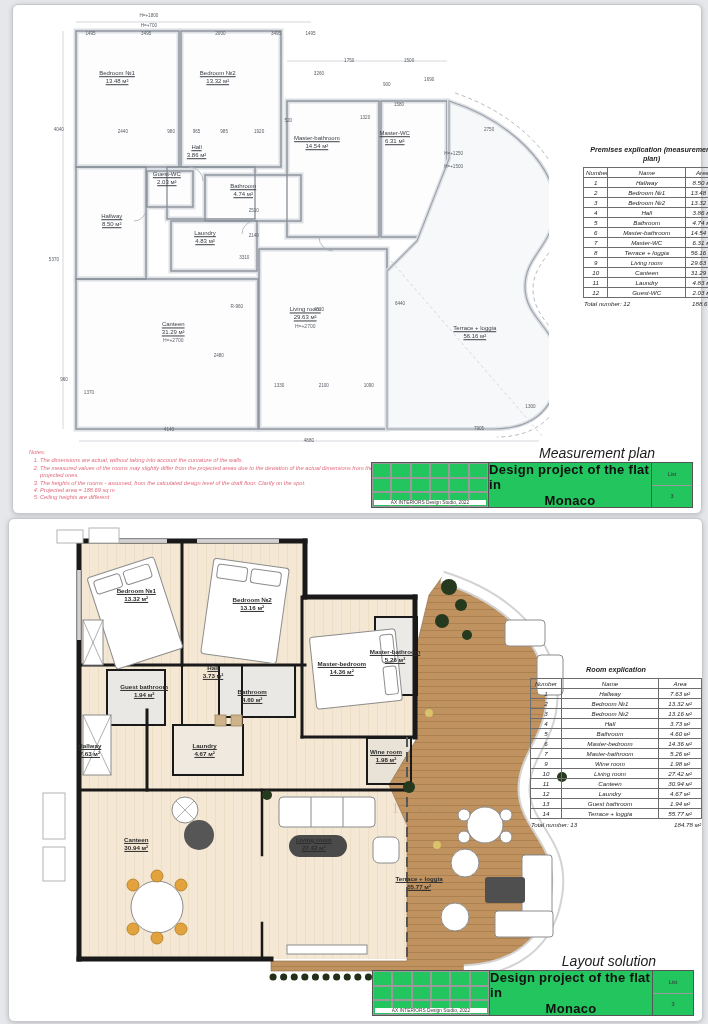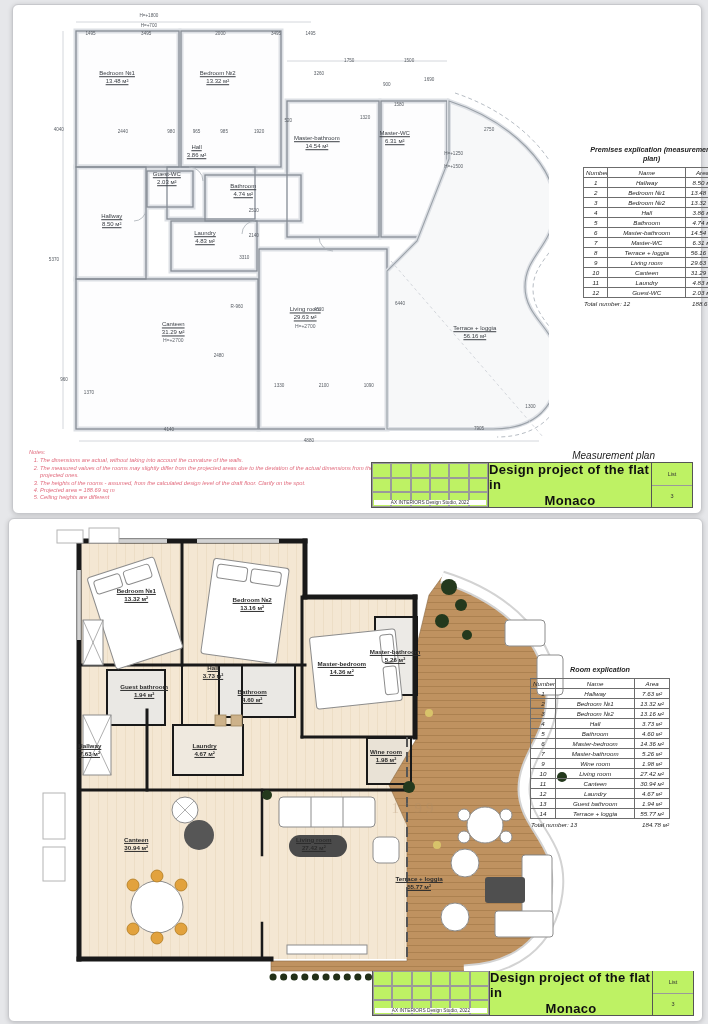--- a/index.html
+++ b/index.html
@@ -25,40 +25,40 @@
   .plan1 .room-label{font-size:6px;color:#3c4046;}
   .plan2 .room-label{font-size:6.2px;color:#2c2c2c;font-weight:bold;}
   .rl-name,.rl-area{display:block;text-decoration:underline;}
   .rl-sub{display:block;font-size:5px;color:#61666d;font-weight:normal;margin-top:1px;}
 
   .dim{position:absolute;transform:translate(-50%,-50%);font-size:4.6px;color:#5b6067;white-space:nowrap;}
 
   
   .expl{position:absolute;font-style:italic;color:#1f1f1f;}
   .expl1{left:534px;top:140px;width:137px;padding-left:36px;}
-  .expl2{left:521px;top:146px;width:140px;}
+  .expl2{left:521px;top:146px;width:172px;}
   .expl-title{font-weight:bold;font-size:7.2px;text-align:center;margin-bottom:4px;}
   .expl table{border-collapse:collapse;width:100%;font-size:6.2px;font-style:italic;table-layout:fixed;}
   .expl th,.expl td{border:1px solid #6c6c6c;padding:0 2px;text-align:center;height:9px;
                     overflow:hidden;white-space:nowrap;font-weight:normal;}
   .expl col.c-num{width:18%;} .expl col.c-name{width:57%;} .expl col.c-area{width:25%;}
   .expl-total{display:flex;justify-content:space-between;font-size:6.2px;margin-top:2px;padding:0 1px;}
 
   
   .notes{position:absolute;left:16px;top:444px;width:356px;color:#e16a7c;
          font-size:5.7px;font-style:italic;line-height:1.3;}
   .notes-title{margin-bottom:1px;}
   .notes ol{margin:0;padding-left:11px;}
   .notes li{margin:0;}
 
   
   .tblock{position:absolute;right:8px;bottom:5px;width:322px;}
-  .tblock-label{font-style:italic;font-size:10px;color:#1c1c1c;text-align:right;
+  .tblock-label{font-style:italic;font-size:14px;color:#1c1c1c;text-align:right;
                 padding:0 38px 1px 0;border-bottom:1.2px solid #555;}
-  .tblock-body{display:flex;height:44px;border:1.2px solid #555;border-top:none;background:#bef264;}
+  .tblock-body{display:flex;height:44px;border:1.2px solid #555;border-top:none;background:#22c55e;}
   .tb-grid{position:relative;width:116px;display:grid;border-right:1px solid #555;
            grid-template-columns:repeat(6,1fr);grid-template-rows:1fr 1fr 1fr;}
   .tb-grid i{border:0.5px solid #9a9a9a;}
   .tb-studio{position:absolute;left:2px;right:2px;bottom:2px;font-size:4.8px;color:#3a3a3a;
              text-align:center;background:#fff;}
   .tb-title{flex:1;display:flex;flex-direction:column;justify-content:center;align-items:center;
             font-weight:bold;font-size:13px;line-height:1.2;color:#101010;letter-spacing:.3px;}
   .tb-list{width:40px;border-left:1px solid #555;display:flex;flex-direction:column;font-size:5.5px;color:#333;}
   .tb-list span{flex:1;display:flex;align-items:center;justify-content:center;border-bottom:0.5px solid #9a9a9a;}
   .tb-list span:last-child{border-bottom:none;}
@@ -626,20 +626,21 @@
           </tr>
         </tbody>
     </table>
     <div class="expl-total">
       <span>Total number: 13</span>
       <span>184.78 м²</span>
     </div>
   </div>
 
   <div class="tblock">
+    <div class="tblock-label">Layout solution</div>
     <div class="tblock-body">
       <div class="tb-grid">
           <i></i>
           <i></i>
           <i></i>
           <i></i>
           <i></i>
           <i></i>
           <i></i>
           <i></i>

